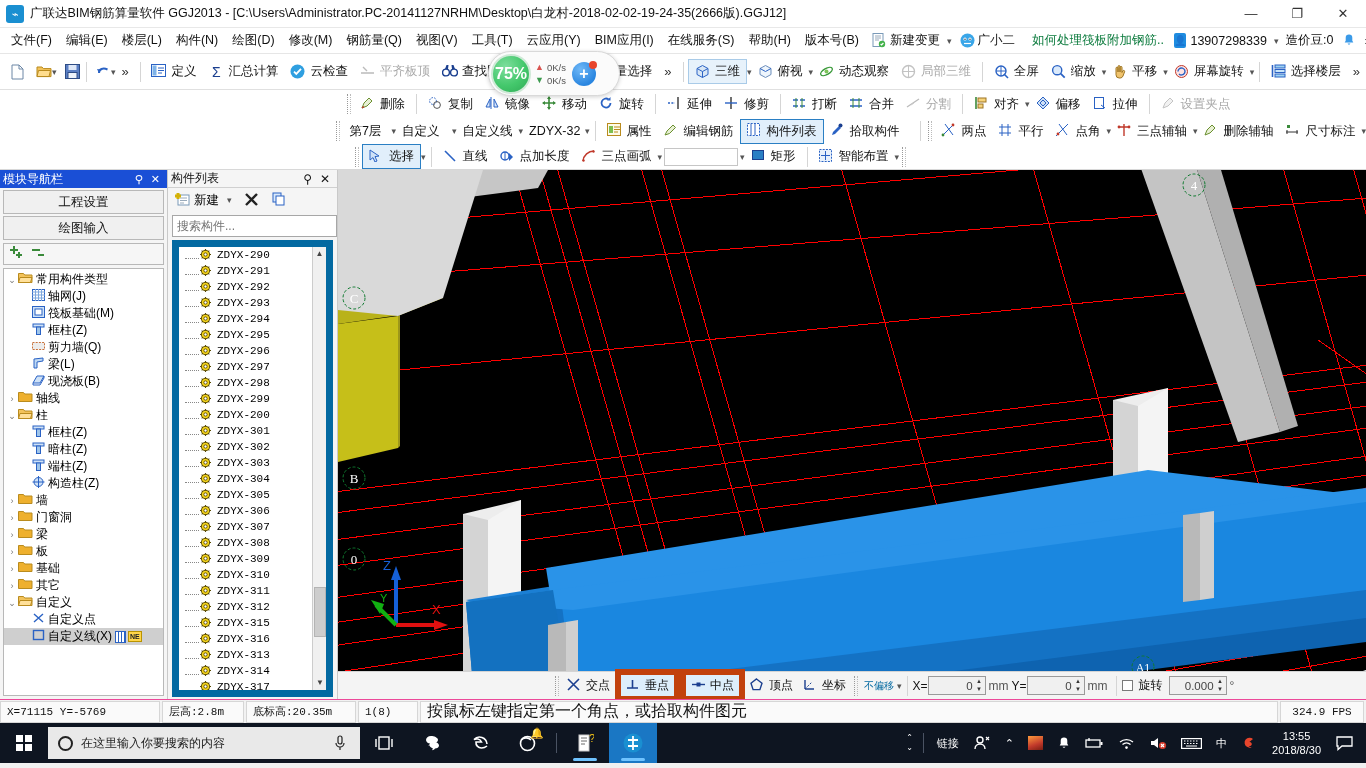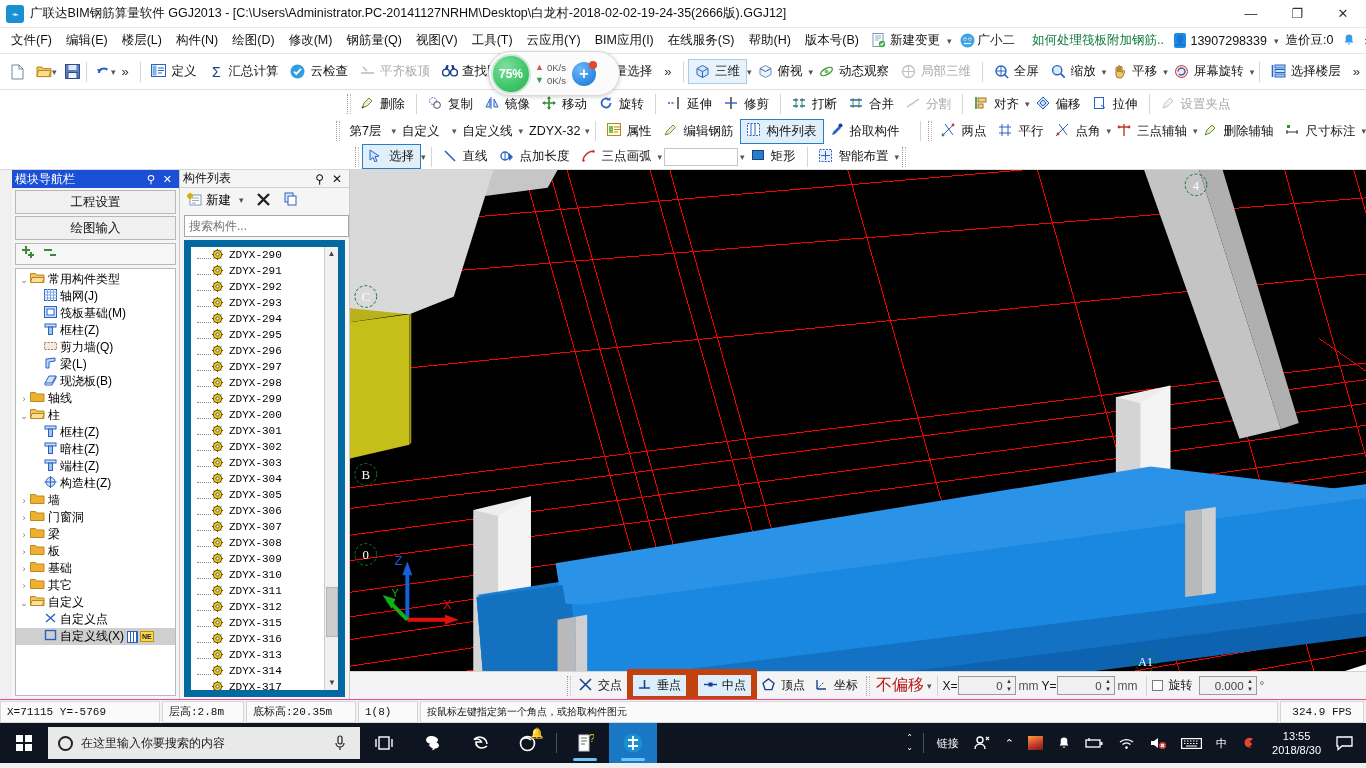--- a/index.html
+++ b/index.html
@@ -56,36 +56,36 @@
 
   
   .speedwidget{
     position:absolute; left:488px; top:51px; width:132px; height:45px;
     background:#fbfbfb; border:1px solid #d9d9d9; border-radius:23px;
     display:flex; align-items:center; box-shadow:0 1px 4px rgba(0,0,0,.18); z-index:40;
   }
   .sw-circle{
     width:40px;height:40px;border-radius:50%;margin-left:2px;
     background:radial-gradient(circle at 35% 30%, #7ede9d 0%, #44c86c 55%, #2faa55 100%);
-    border:2px solid #cfe9d7; color:#fff;font-size:12px;font-weight:bold;
+    border:2px solid #cfe9d7; color:#fff;font-size:16px;font-weight:bold;
     display:flex;align-items:center;justify-content:center;
   }
   .sw-arrows{display:flex;flex-direction:column;justify-content:center;margin-left:4px;font-size:9px;line-height:13px;}
   .sw-up{color:#d9534f;}
   .sw-dn{color:#3c9a4e;}
   .sw-rates{display:flex;flex-direction:column;justify-content:center;margin-left:3px;font-size:9.5px;color:#555;line-height:13px;}
   .sw-plus{
     width:24px;height:24px;border-radius:50%;margin-left:6px;position:relative;
     background:radial-gradient(circle at 35% 30%, #6fb8f7 0%, #2a86e0 70%);
     color:#fff;font-size:16px;line-height:23px;text-align:center;font-weight:bold;
   }
   .sw-plus::after{content:"";position:absolute;right:-1px;top:-1px;width:8px;height:8px;border-radius:50%;background:#e8452c;}
 
   
-  .body-area{ display:flex; height:529px;margin-left:12px; }
+  .body-area{ display:flex; height:529px; }
 
   
   .navpanel{ width:168px; background:#f5f5f5; border-right:1px solid #c9c9c9; display:flex;flex-direction:column;}
   .panel-title{
     height:18px; background:#1a4fd6; color:#fff; font-size:12px; display:flex;align-items:center;
     padding:0 3px; font-weight:normal;
   }
   .panel-title .t{flex:1;}
   .panel-title .pin,.panel-title .x{padding:0 4px;font-size:11px;}
   .navbtn{
@@ -147,21 +147,21 @@
     align-items:center;justify-content:flex-end;
   }
   .spin{position:absolute;right:1px;top:1px;bottom:1px;width:9px;display:flex;flex-direction:column;justify-content:space-between;}
   .spin i{font-style:normal;font-size:6px;line-height:7px;color:#333;text-align:center;}
   .chkbox{width:11px;height:11px;border:1px solid #7a7a7a;background:#fff;display:inline-block;}
 
   
   .statusbar{height:24px;background:#f2f2f2;border-top:1px solid #ec4899;display:flex;align-items:center;font-size:11.5px;color:#111;}
   .sfield{border:1px solid #d6d6d6;background:#fafafa;height:22px;display:flex;align-items:center;padding:0 6px;margin-right:2px;white-space:nowrap;
           font-family:"Liberation Mono","DejaVu Sans Mono",monospace;font-size:11px;}
-  .sfield.wide{flex:1;font-family:"Liberation Sans",sans-serif;font-size:10px;}
+  .sfield.wide{flex:1;font-family:"Liberation Sans",sans-serif;font-size:16px;}
 
   
   .taskbar{height:40px;background:#0e1521;display:flex;align-items:center;position:relative;}
   .start{width:48px;height:40px;display:flex;align-items:center;justify-content:center;}
   .winlogo{width:16px;height:16px;display:grid;grid-template-columns:1fr 1fr;grid-template-rows:1fr 1fr;gap:2px;}
   .winlogo i{background:#fff;display:block;}
   .tb-search{
     width:312px;height:32px;background:#e9e9e9;display:flex;align-items:center;gap:8px;padding:0 10px;
     color:#222;font-size:12px;
   }
@@ -1429,21 +1429,21 @@
         <div class="snapbtn">
           <span class="ic">
               <svg width="13" height="13" viewBox="0 0 13 13">
                 <path d="M2 11V2M2 11h9" stroke="#1b3f8f" stroke-width="1.4"></path>
                 <path d="M2 11L9 4" stroke="#1b3f8f" stroke-dasharray="2 1.4"></path>
               </svg>
             </span>
           <span>坐标</span>
           </div>
         <div class="gripper"></div>
-        <div style="font-size:16px;color:#b91c1c;padding:0 3px;">不偏移</div>
+        <div style="font-size:10px;color:#0369a1;padding:0 3px;">不偏移</div>
         <span class="chev">▾</span>
         <div class="vsep"></div>
         <span style="font-size:12px;color:#111;">X=</span>
         <div class="numbox">
           <span>0</span>
           <span class="spin">
               <i>▲</i>
               <i>▼</i>
             </span>
         </div>

